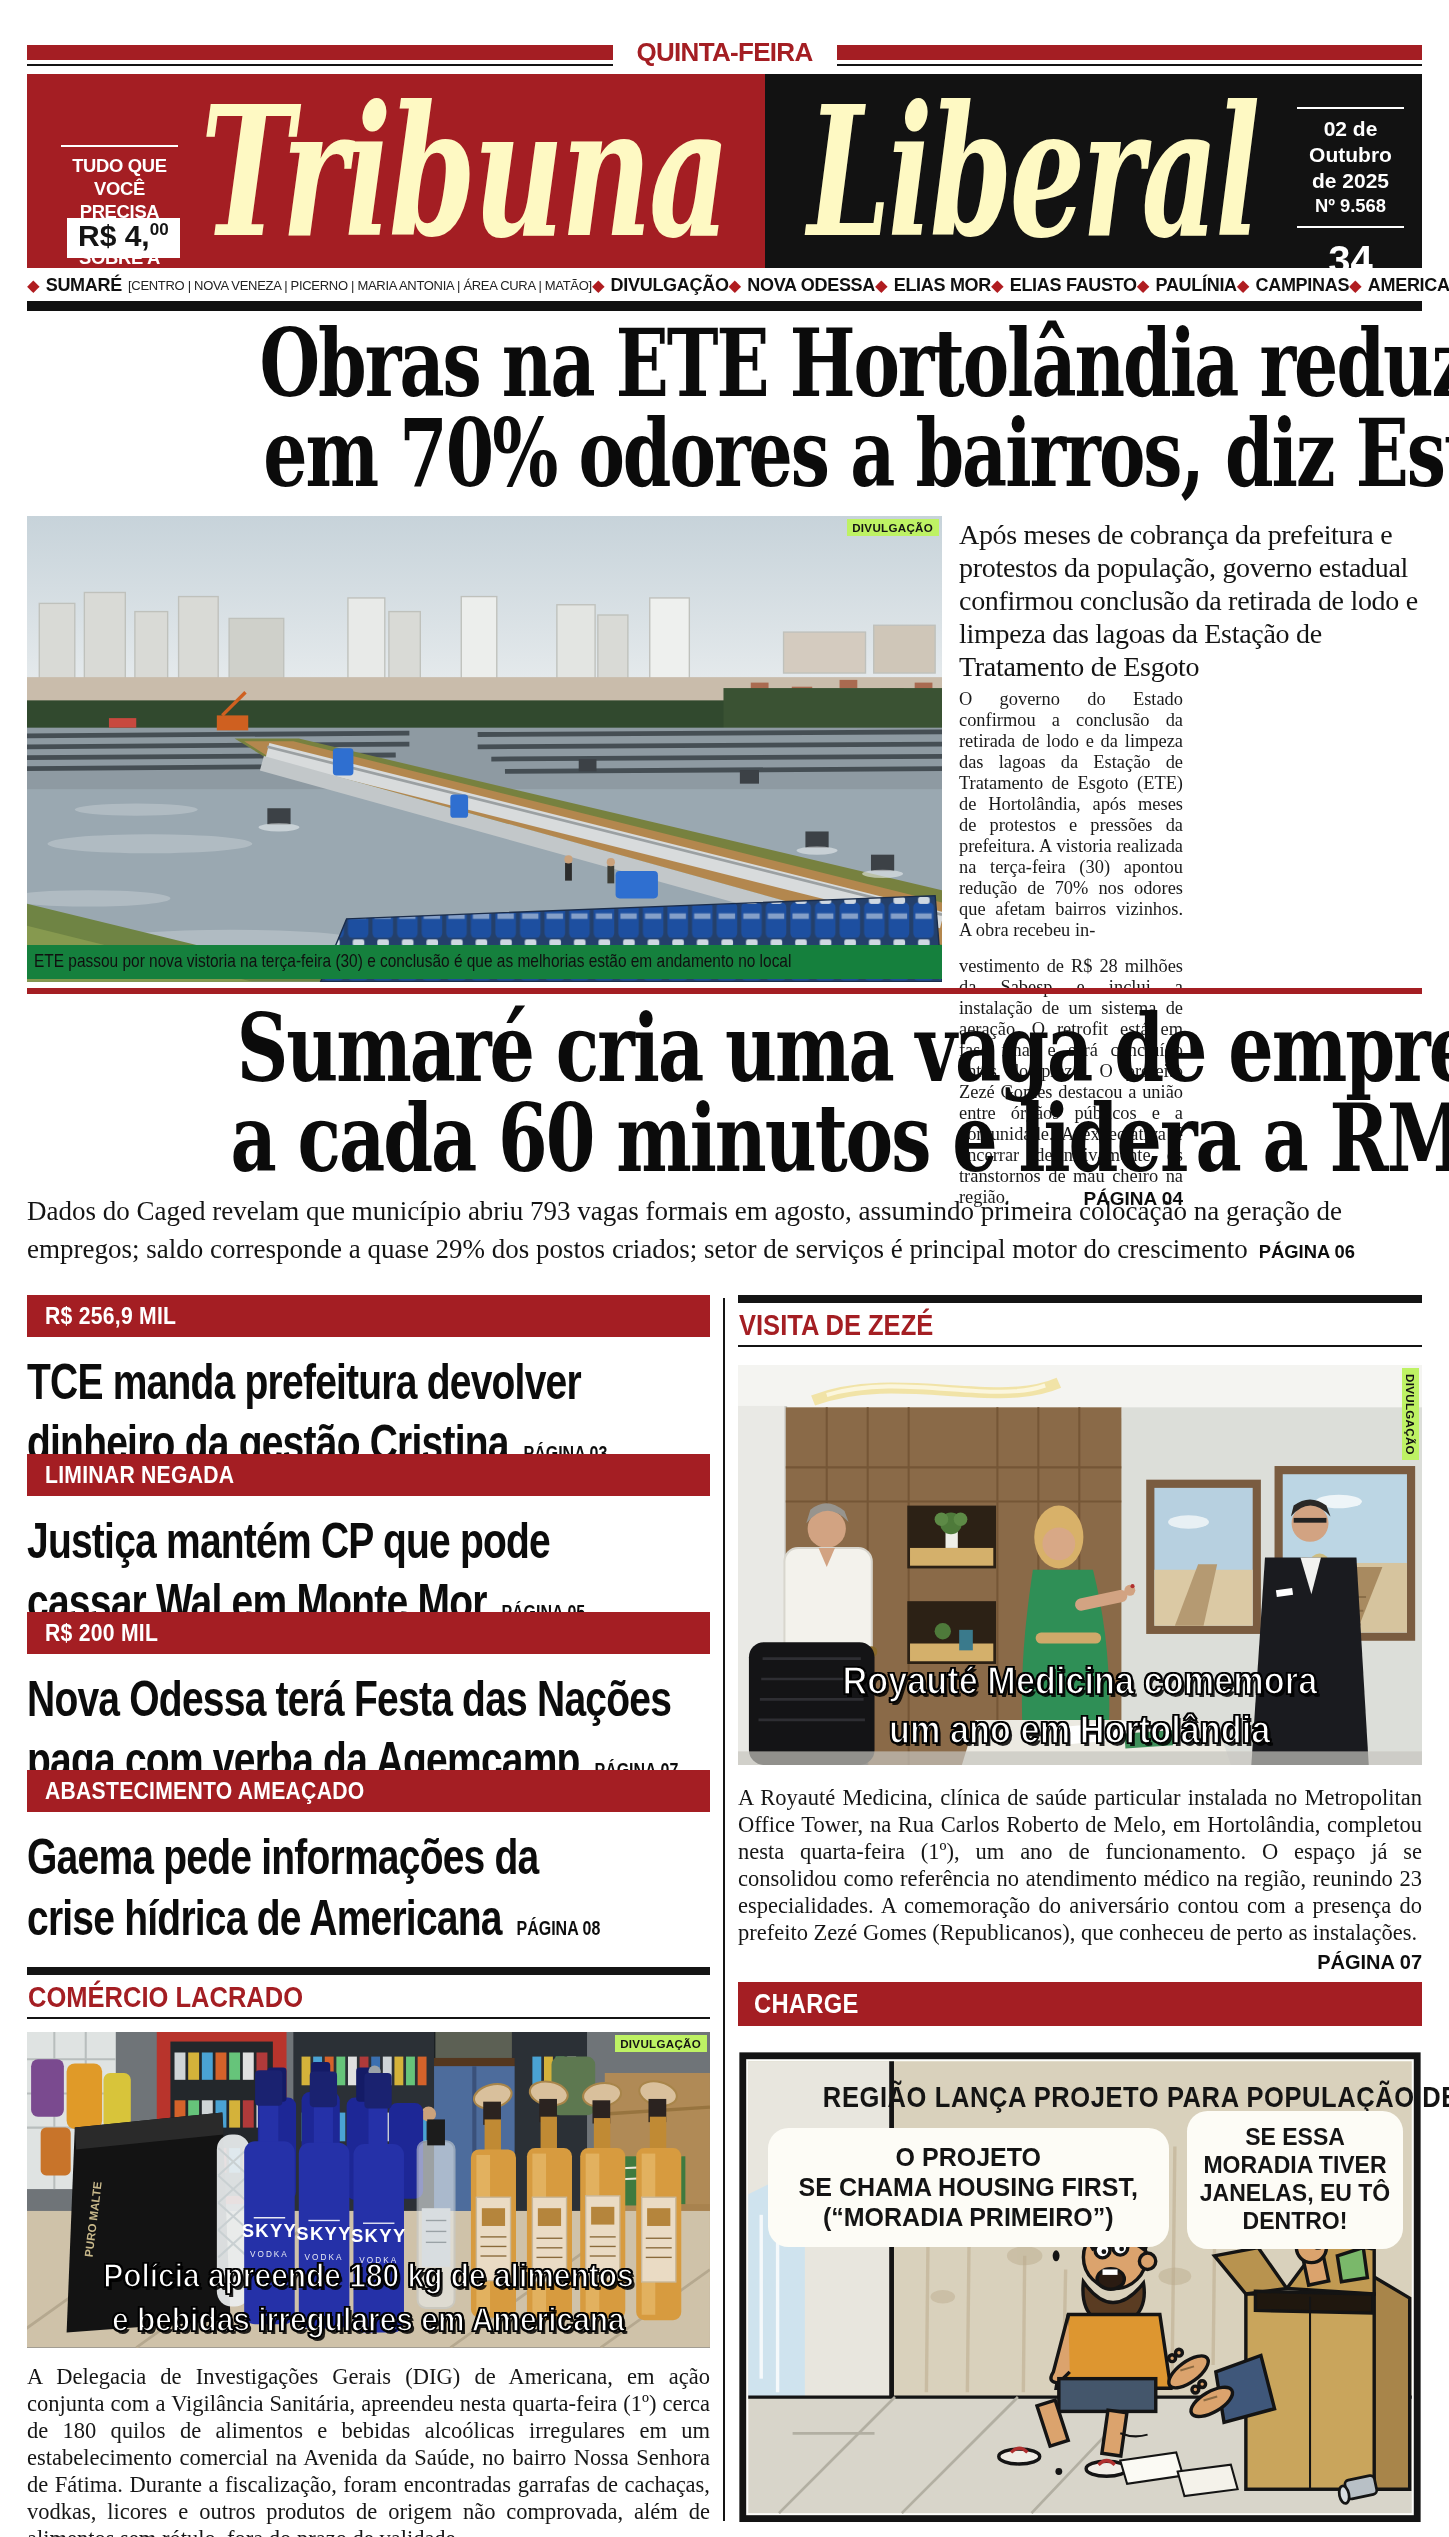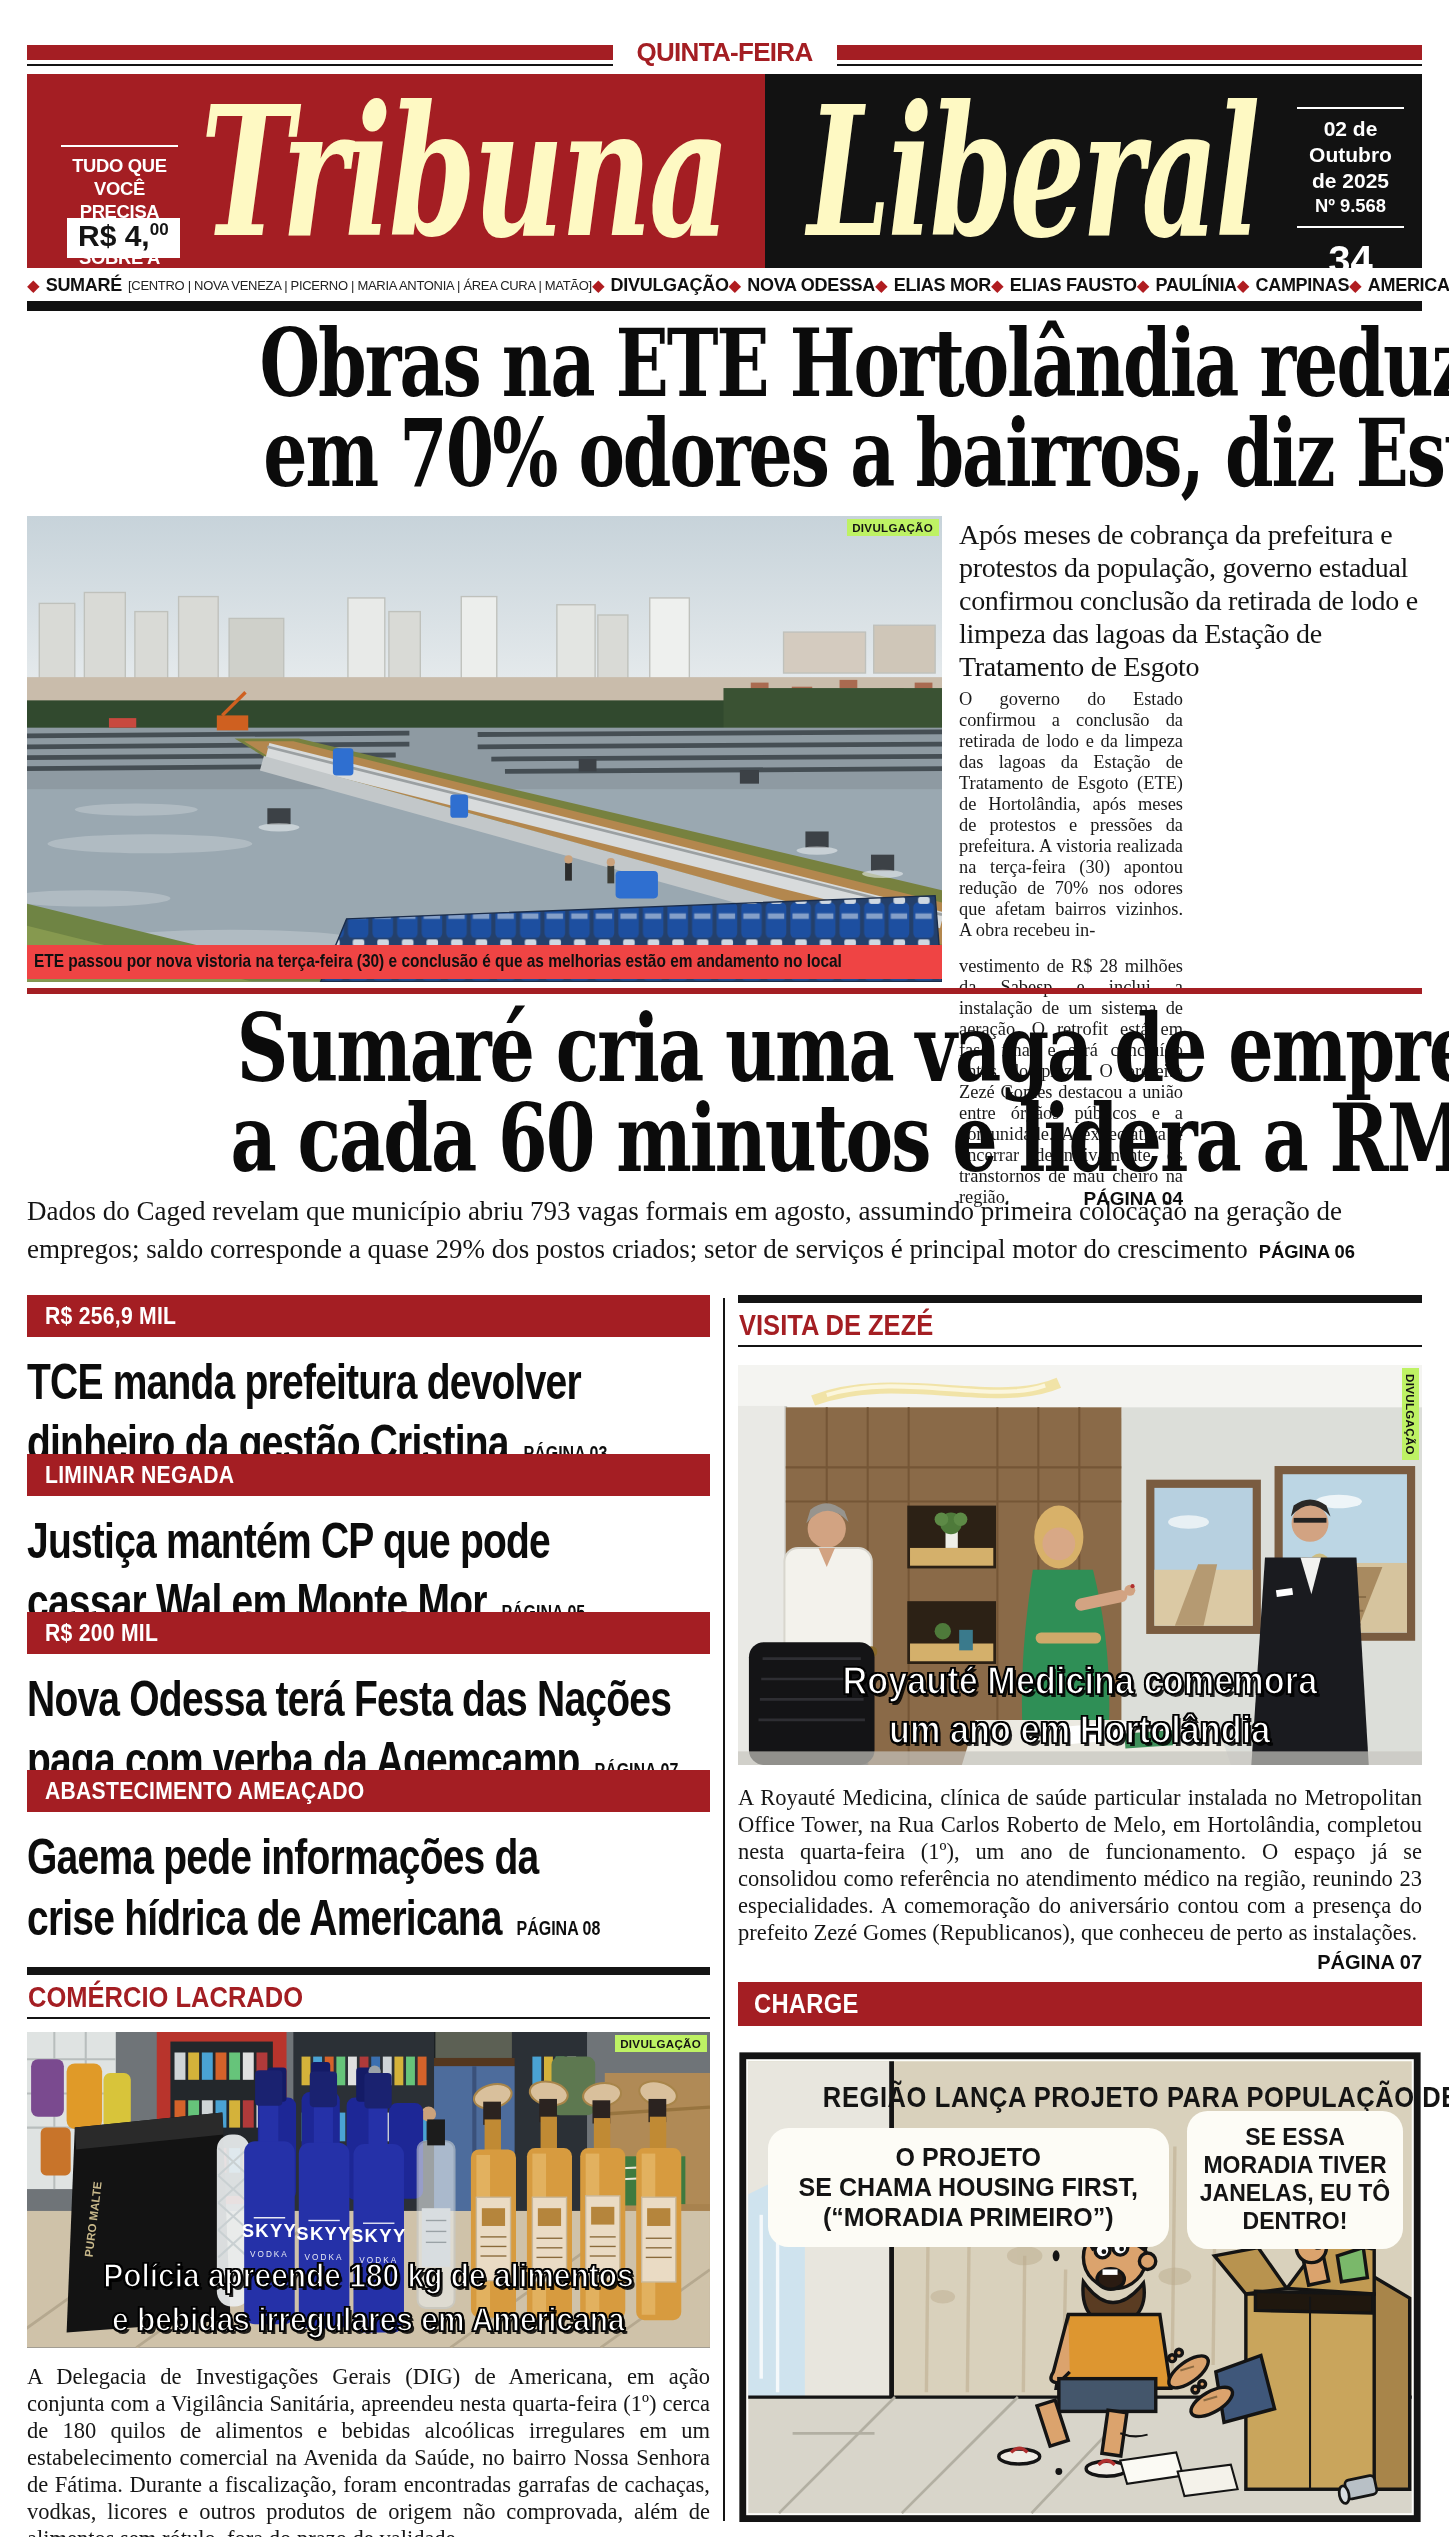--- a/index.html
+++ b/index.html
@@ -56,22 +56,22 @@
   .s76{transform:scaleX(.76);}
   .h1{top:318px;}
   .h2{top:1003px;}
 
   
   .photo{position:absolute;overflow:hidden;}
   .photo svg{position:absolute;inset:0;}
   .credit{position:absolute;top:3.4px;right:3.4px;background:#bef264;color:#141414;font-weight:bold;font-size:11.6px;line-height:14.3px;
           padding:1.4px 5.5px;letter-spacing:0.3px;z-index:4;}
   .credit-v{writing-mode:vertical-rl;padding:5.5px 1.4px;}
-  .capbox{position:absolute;left:0;bottom:3.4px;background:#ef4444;padding:4.8px 9.6px 6.8px 6.8px;white-space:nowrap;z-index:4;
-          font-weight:bold;font-size:18.4px;color:#101010;}
+  .capbox{position:absolute;left:0;bottom:3.4px;background:#15803d;padding:4.8px 9.6px 6.8px 6.8px;white-space:nowrap;z-index:4;
+          font-weight:normal;font-size:18.4px;color:#101010;}
   .capsq{display:inline-block;transform:scaleX(.84);transform-origin:left;}
 
   .photo1{left:27px;top:516px;width:915px;height:466px;background:#9aa8b1;}
   .photo2{left:738px;top:1365px;width:684px;height:400px;background:#d8dad5;}
   .photo3{left:27px;top:2032px;width:683px;height:316px;background:#6f7478;}
 
   .ph-title{position:absolute;left:0;right:0;text-align:center;color:#fff;font-weight:bold;z-index:3;
             -webkit-text-stroke:1.7px #000;text-shadow:2.7px 2.7px 0 rgba(0,0,0,.85),-1.4px -1.4px 0 #000,1.4px -1.4px 0 #000,-1.4px 1.4px 0 #000;}
   .ph-title .l{display:block;white-space:nowrap;}
   .pt2{bottom:11px;font-size:39px;line-height:49px;}

